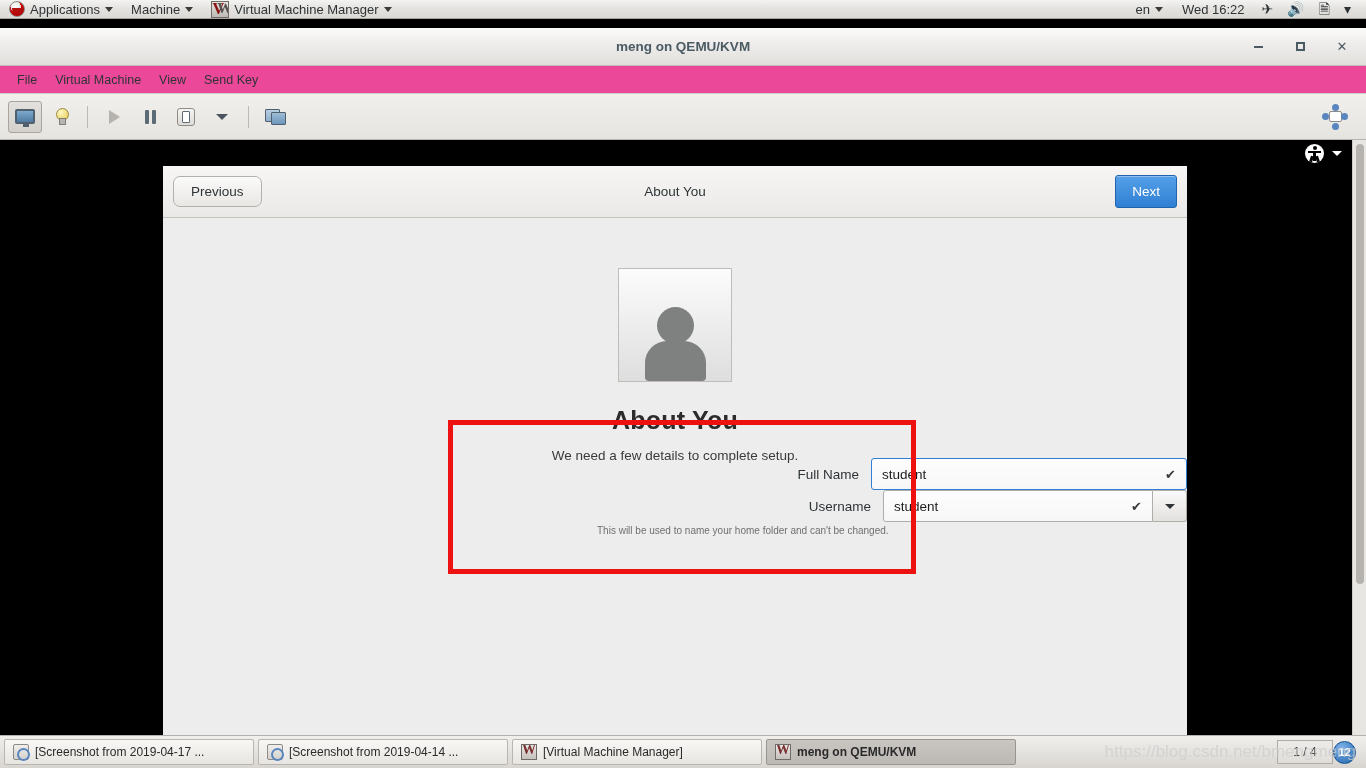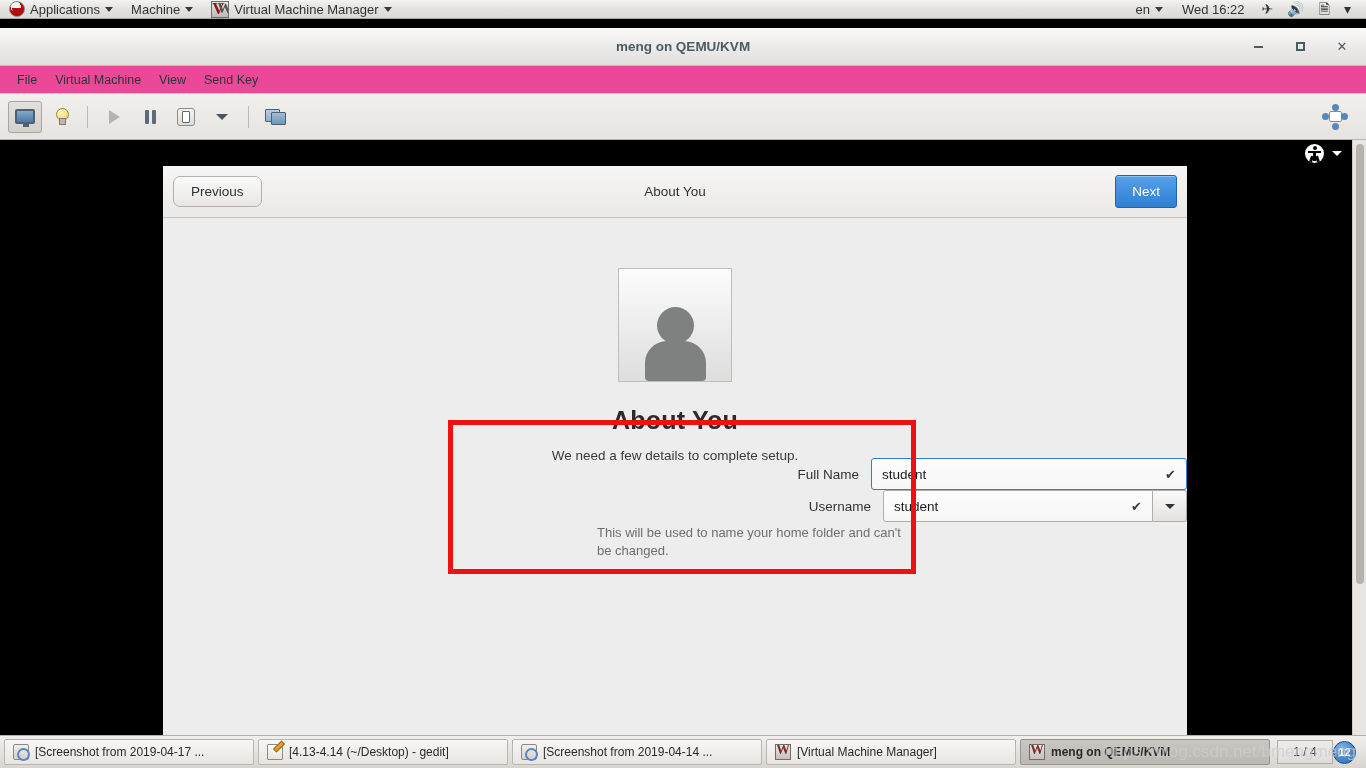--- a/index.html
+++ b/index.html
@@ -301,21 +301,21 @@
     background: linear-gradient(to bottom, #fafafa, #e3e1de);
     border: 1px solid #b0ada8; border-left: none; border-radius: 0 3px 3px 0;
     display: flex; align-items: center; justify-content: center; cursor: pointer;
   }
   .combo-caret {
     width:0;height:0;border-left:5px solid transparent;border-right:5px solid transparent;
     border-top:5px solid #2e3436;
   }
   .helper-text {
     width: 316px; margin-left: 160px; margin-top: 2px;
-    font-size: 13px; color: #6f6f6f; line-height: 1.35;
+    font-size: 10px; color: #6f6f6f; line-height: 1.35;
   }
   .form-help-row { display:flex; width: 100%; justify-content:center; }
   .form-help-inner { display:flex; }
   .help-spacer { width: 148px; }
 
   
   .guest-scrollbar {
     position: absolute; right: 0; top: 0; width: 14px; height: 595px;
     background: #e8e6e3; border-left: 1px solid #cfccc7;
   }
@@ -562,24 +562,20 @@
   </div>
 </div>
 
 <div class="taskbar">
 
   <div class="task-btn" style="width:250px">
     <span class="task-icon ic-screenshot"></span>
     <span>[Screenshot from 2019-04-17 ...</span>
   </div>
 
-  <div class="task-btn" style="width:250px">
-    <span class="task-icon ic-gedit"></span>
-    <span>[4.13-4.14 (~/Desktop) - gedit]</span>
-  </div>
 
   <div class="task-btn" style="width:250px">
     <span class="task-icon ic-screenshot"></span>
     <span>[Screenshot from 2019-04-14 ...</span>
   </div>
 
   <div class="task-btn" style="width:250px">
     <span class="task-icon ic-vmm"></span>
     <span>[Virtual Machine Manager]</span>
   </div>

